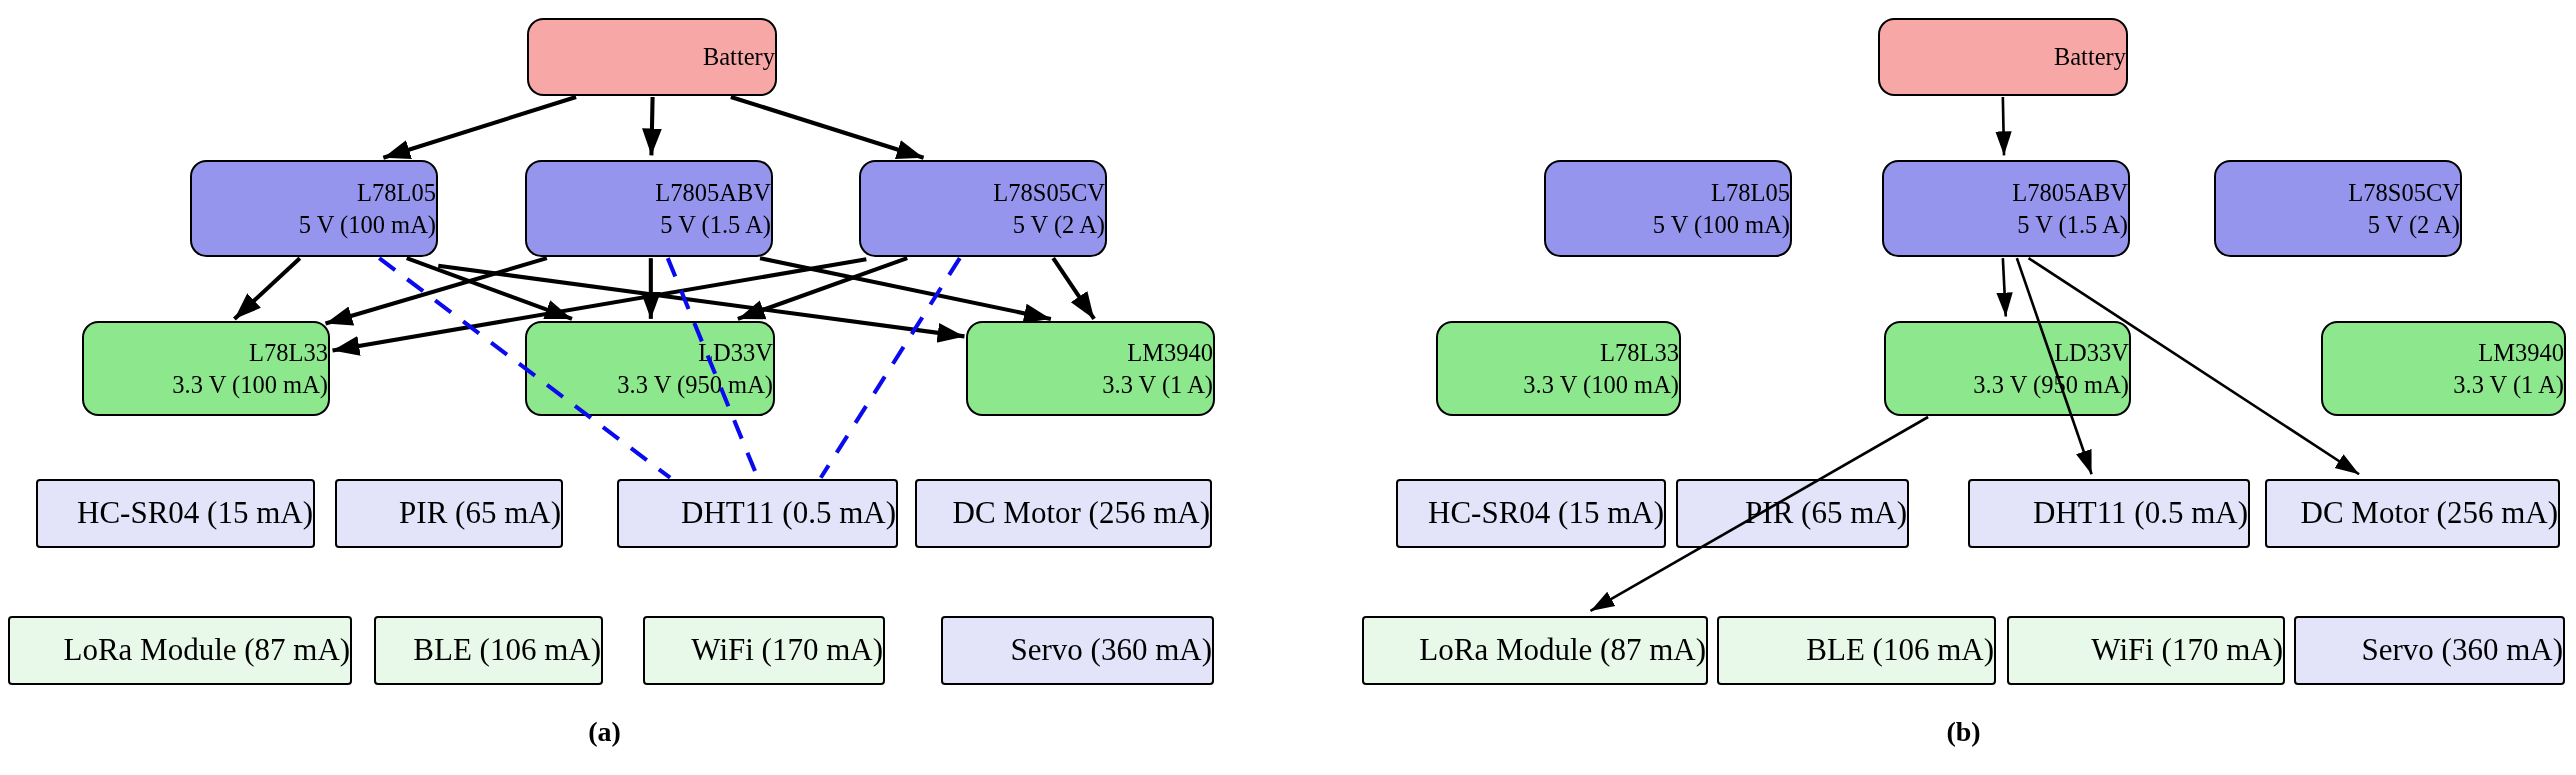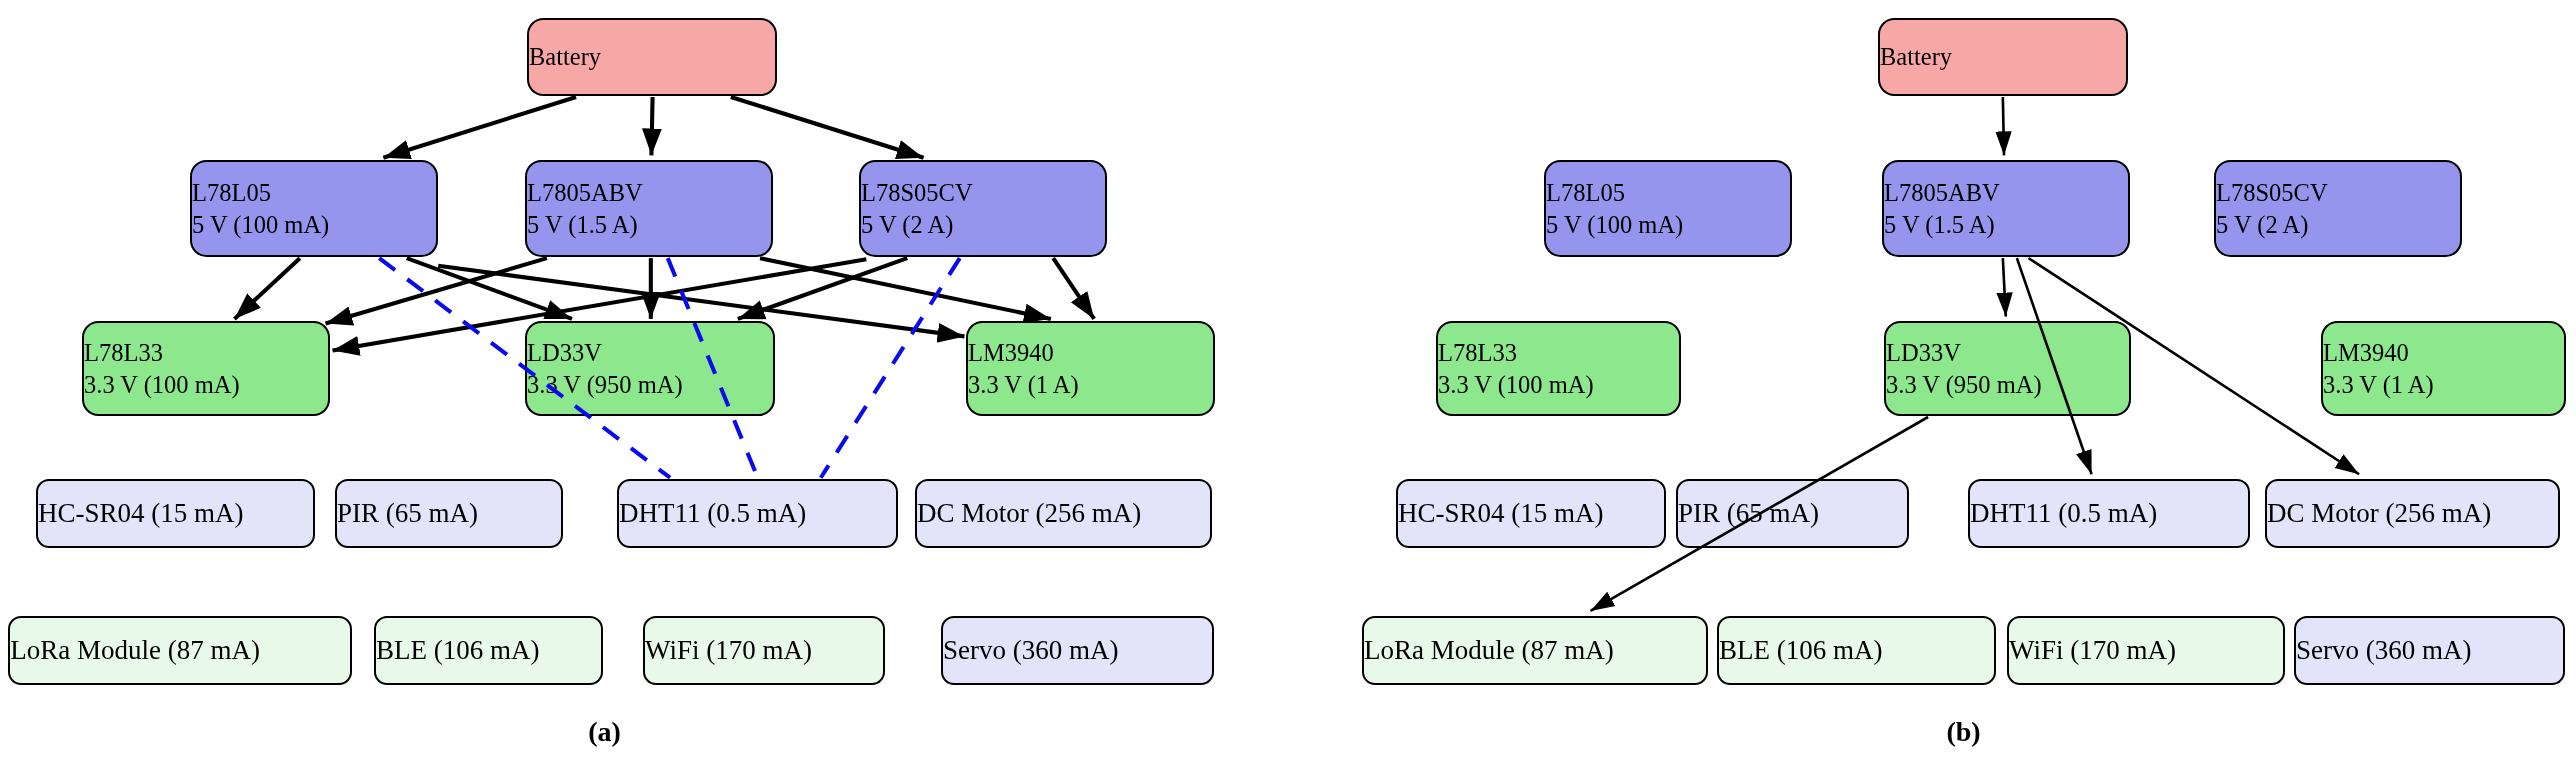--- a/index.html
+++ b/index.html
@@ -25,29 +25,29 @@
     pointer-events: none;
     z-index: 3;
   }
   .node {
     position: absolute;
     box-sizing: border-box;
     border: 2.9px solid #000000;
     border-radius: 16.4px;
     display: flex;
     flex-direction: column;
-    align-items: flex-start;
+    align-items: flex-end;
     justify-content: center;
     text-align: center;
     color: #000000;
     z-index: 2;
     line-height: 1.3;
   }
   .node.main { font-size: 24.5px; border-width: 2.9px; border-radius: 16.4px; }
-  .node.comp { font-size: 27px; border-width: 2.3px; border-radius: 13px; }
+  .node.comp { font-size: 31px; border-width: 2.3px; border-radius: 4px; }
   .node-line { white-space: nowrap; }
   .caption {
     position: absolute;
     width: 175px;
     text-align: center;
     font-size: 28px;
     font-weight: bold;
     color: #000000;
     z-index: 2;
   }

